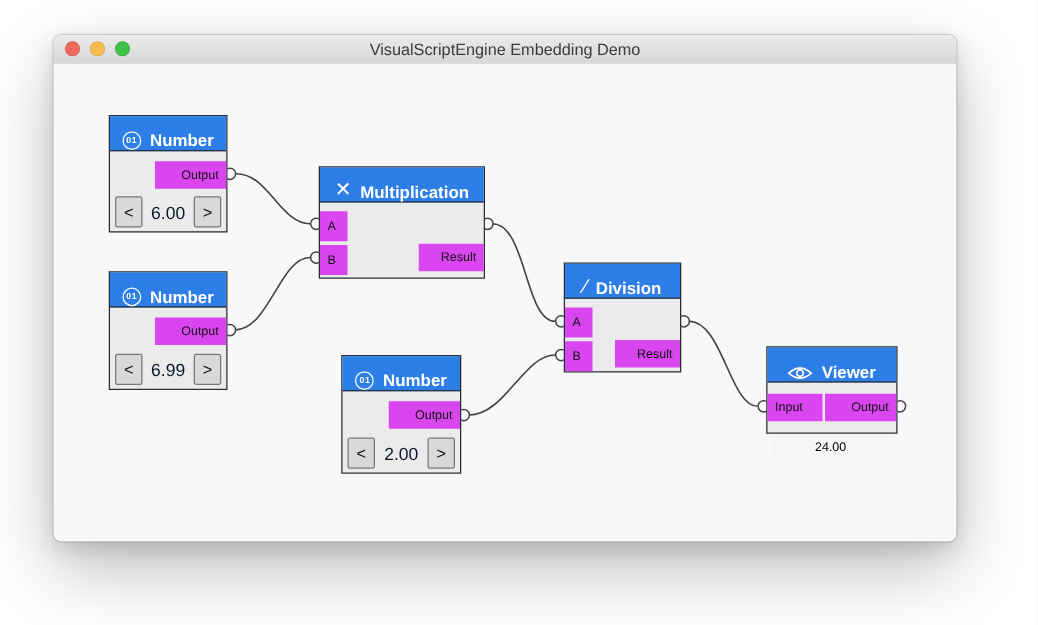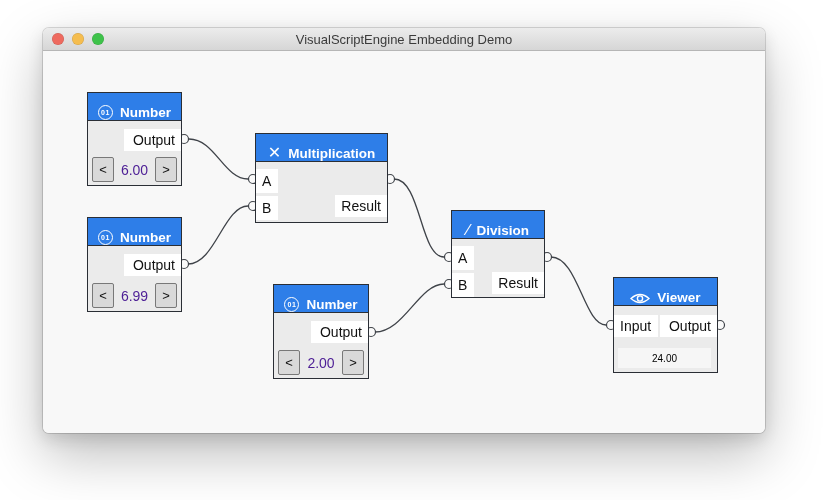--- a/index.html
+++ b/index.html
@@ -55,40 +55,40 @@
     width:15px; height:15px; box-sizing:border-box;
     border:1.5px solid #fff; border-radius:50%;
     display:flex; align-items:center; justify-content:center;
     font-size:7px; font-weight:bold; letter-spacing:.5px;
   }
   .op-glyph { font-size:16px; font-weight:400; line-height:1; }
   .eye-icon svg { display:block; }
 
   .slot {
     position:absolute; box-sizing:border-box;
-    background:#ffffff; color:#111; font-size:14px;
+    background:#d946ef; color:#111; font-size:10px;
     display:flex; align-items:center; white-space:nowrap;
   }
   .slot.left  { left:0; padding-left:6px; }
   .slot.right { right:0; justify-content:flex-end; padding-right:6px; }
 
   
   .slot.num-out { top:36px; height:22px; width:57px; }
   .stepper-row {
     position:absolute; left:0; right:0; bottom:3px; height:25px;
     display:flex; align-items:center; justify-content:space-between;
     padding:0 4px;
   }
   .step-btn {
     width:22px; height:25px; box-sizing:border-box;
     background:#d9d9d9; border:1px solid #787878; border-radius:2px;
     font-family:inherit; font-size:13px; color:#111;
     display:flex; align-items:center; justify-content:center; padding:0;
   }
-  .value { font-size:14px; color:#4c1d95; }
+  .value { font-size:14px; color:#0f172a; }
 
   
   .slot.op-a      { top:35px; height:24px; width:22px; }
   .slot.op-b      { top:62px; height:24px; width:22px; }
   .slot.op-result { top:36px; height:22px; width:52px;margin-top:25px; }
 
   
   .slot.view-in  { top:37px; height:22px; width:44px; }
   .slot.view-out { top:37px; height:22px; width:57px; }
   .viewer-value {
@@ -186,21 +186,21 @@
   <div class="node" style="left:408px; top:182px; width:94px; height:88px;">
     <div class="node-header">
       <span class="op-glyph">∕</span>
       <span>Division</span>
     </div>
     <div class="slot left op-a">A</div>
     <div class="slot left op-b">B</div>
     <div class="slot right op-result">Result</div>
   </div>
 
-  <div class="node" style="left:570px; top:249px; width:105px; height:96px;">
+  <div class="node" style="left:570px; top:249px; width:105px; height:70px;">
     <div class="node-header">
       <span class="eye-icon">
         <svg width="20" height="13" viewBox="0 0 20 13">
           <path d="M1,6.5 Q10,-1.5 19,6.5 Q10,14.5 1,6.5 Z" fill="none" stroke="#ffffff" stroke-width="1.4"></path>
           <circle cx="10" cy="6.5" r="2.6" fill="none" stroke="#ffffff" stroke-width="1.4"></circle>
         </svg>
       </span>
       <span>Viewer</span>
     </div>
     <div class="slot left view-in">Input</div>

